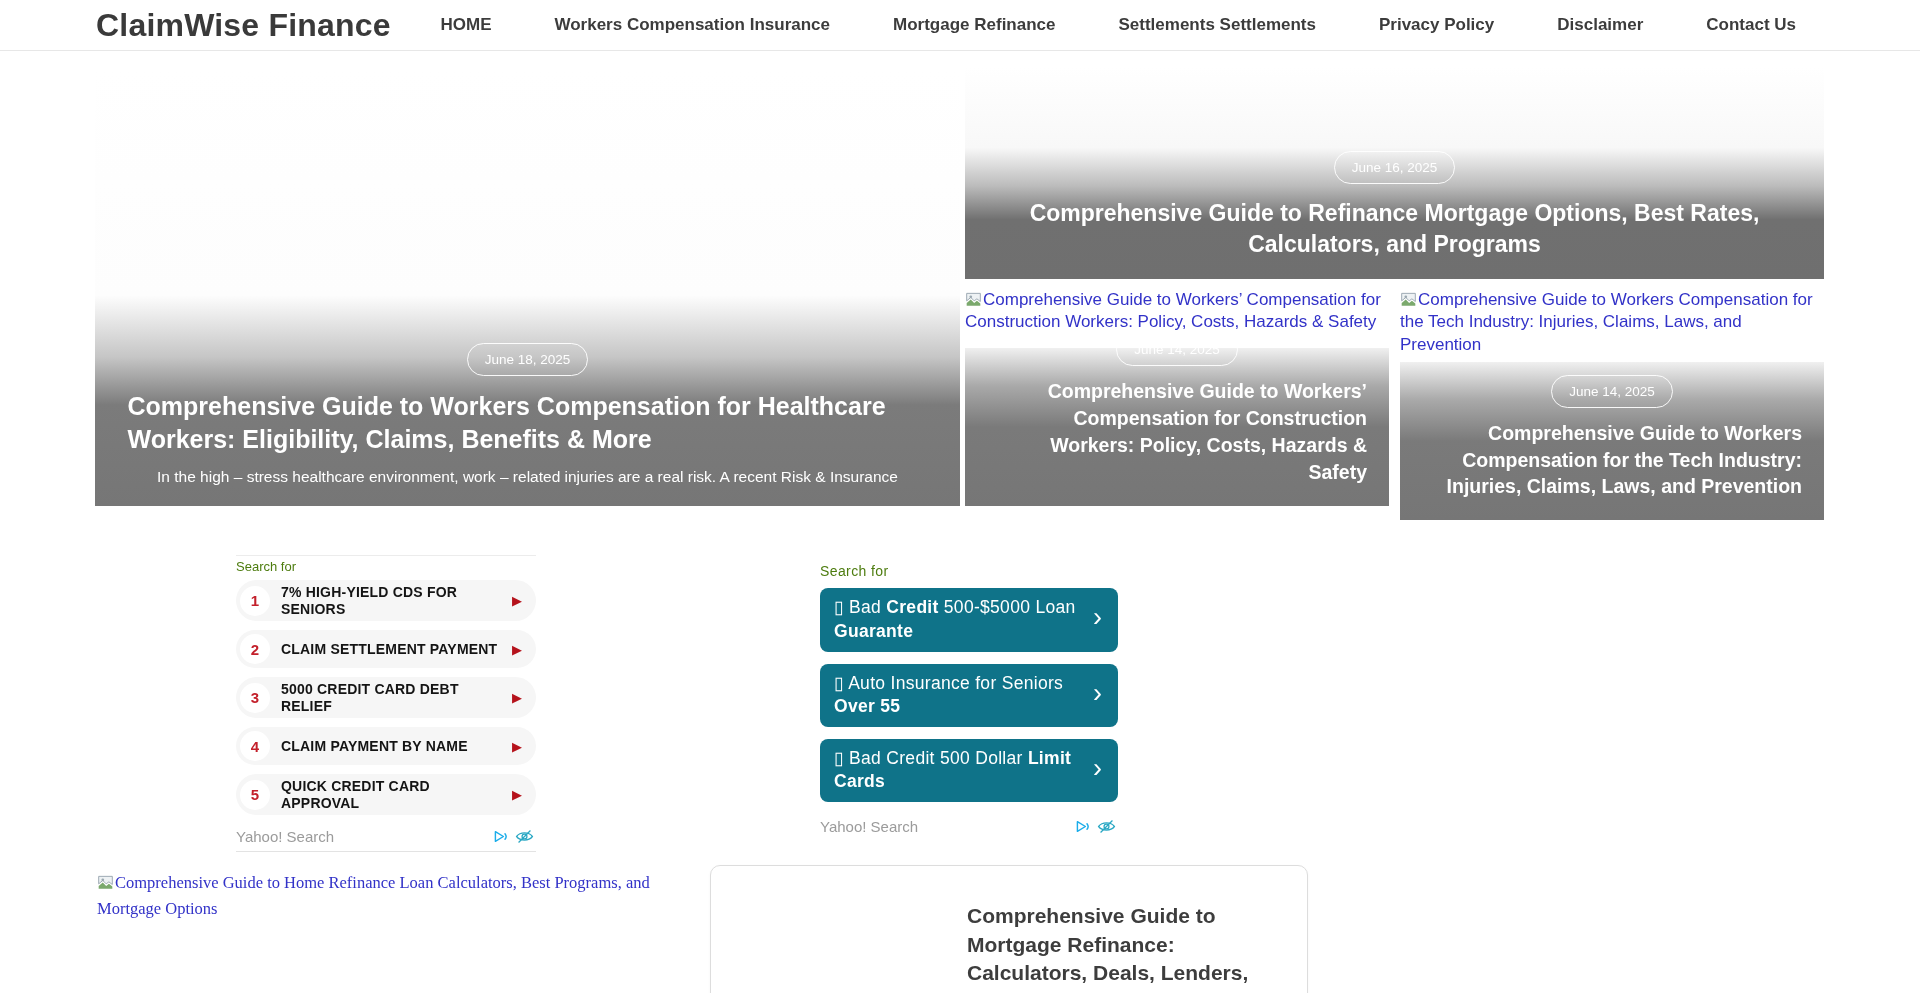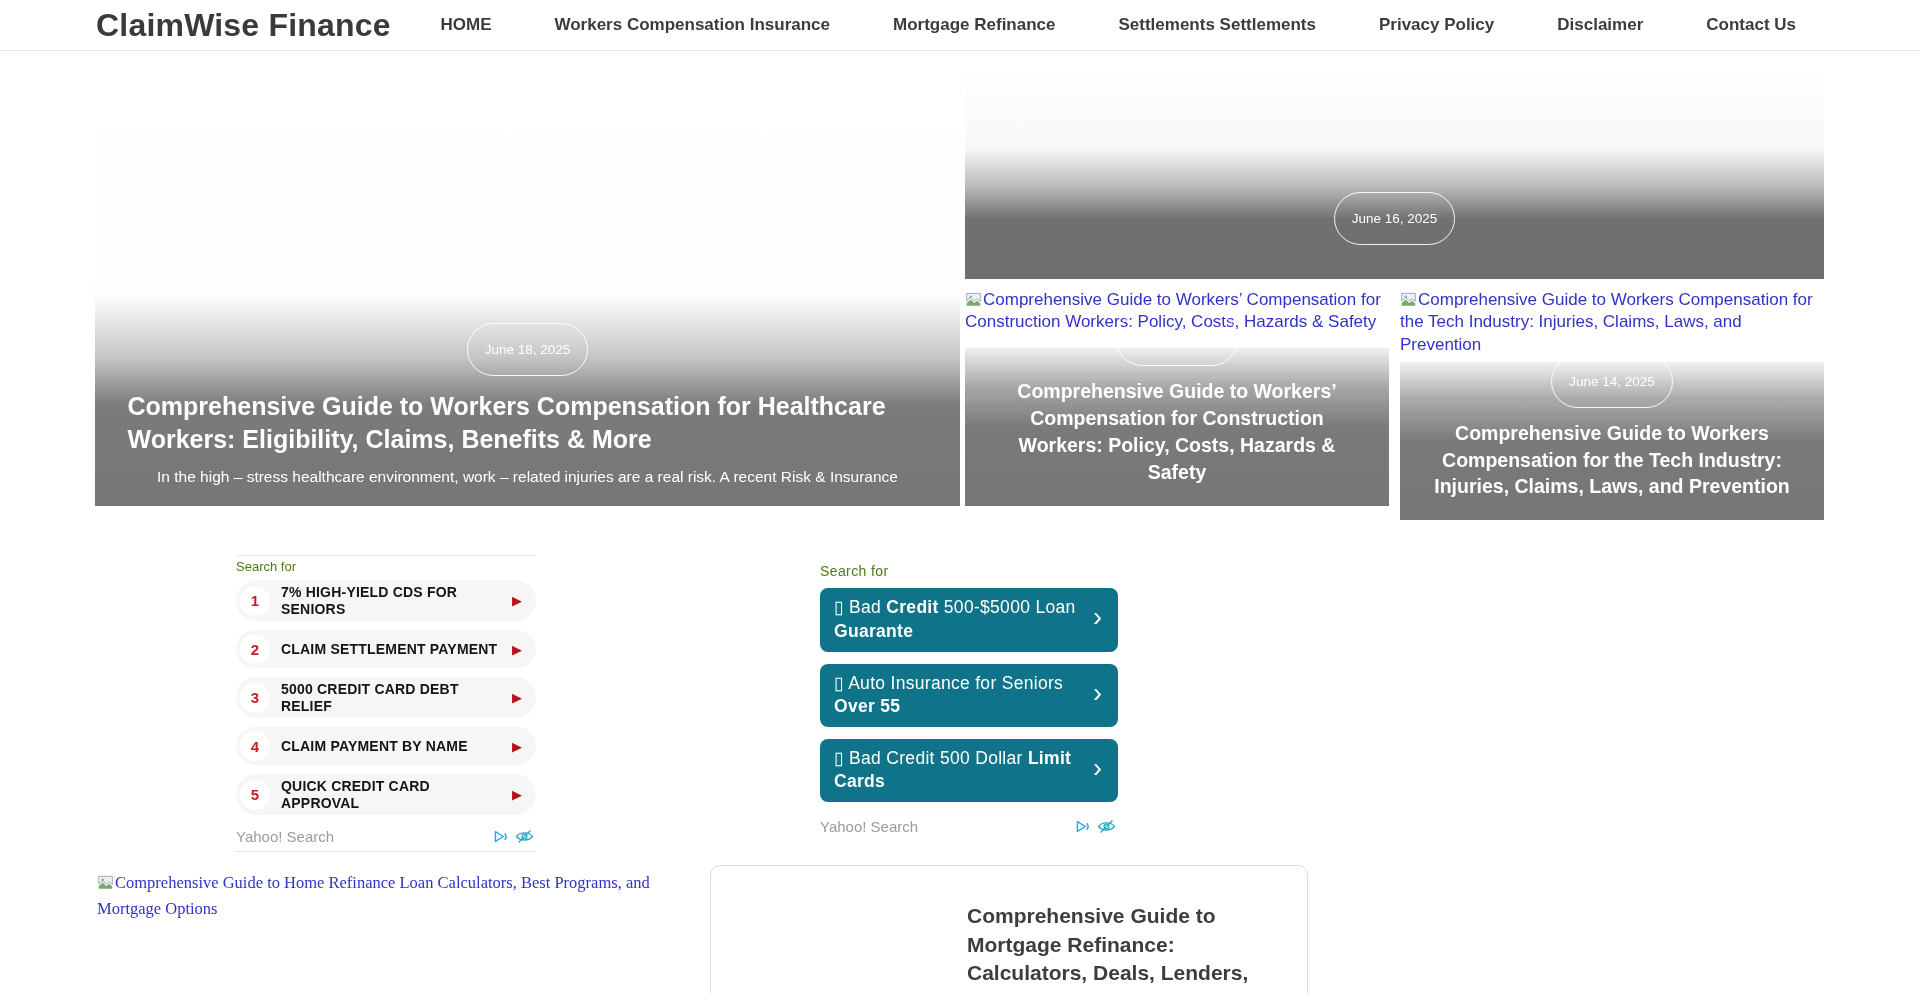--- a/index.html
+++ b/index.html
@@ -13,36 +13,36 @@
   .menu { display:flex; gap:63px; align-items:center; }
   .menu a { font-size:17px; color:#3c3c3c; text-decoration:none; white-space:nowrap; cursor:pointer;font-weight:bold; }
 
   
   .hero { margin:16px 96px 0 95px; display:grid; grid-template-columns:865px 859px; column-gap:5px; }
   .card { position:relative; overflow:hidden; cursor:pointer; }
   .feat { height:439px; display:flex; flex-direction:column; justify-content:flex-end;
     padding:0 30px 18px;
     background:linear-gradient(180deg,#ffffff 0%,#fdfdfd 52%,#c6c6c6 66%,#7b7b7b 77%,#767676 100%); }
   .badge { display:inline-block; align-self:center; border:1px solid rgba(255,255,255,.92);
-    border-radius:999px; padding:18px 17px; color:#fff; font-size:13.5px; margin-bottom:14px; }
+    border-radius:999px; padding:8px 17px; color:#fff; font-size:13.5px; margin-bottom:14px; }
   .feat-title { color:#fff; font-size:25px; font-weight:700; line-height:1.32; max-width:800px;
     margin:0 auto 10px; }
   .feat-excerpt { color:#fff; font-size:15.5px; line-height:1.4; max-width:820px; margin:0 auto; }
 
   .right-col { display:flex; flex-direction:column; }
   .sec { height:212px; text-align:center; display:flex; flex-direction:column; justify-content:flex-end;
     padding:0 40px 20px; margin-bottom:9px;
     background:linear-gradient(180deg,#ffffff 0%,#f8f8f8 38%,#bcbcbc 56%,#707070 72%,#6f6f6f 100%); }
   .sec-title { color:#fff; font-size:23px; font-weight:700; line-height:1.32; }
 
   .mini-row { display:grid; grid-template-columns:424px 424px; column-gap:11px; }
   .mini { display:flex; flex-direction:column; cursor:pointer; }
   .alt-block { min-height:60px; padding:1px 2px 6px 0; font-size:17px; line-height:1.32; color:#3232c8; }
   .alt-block svg { vertical-align:-2px; margin-right:1px; }
-  .grad-block { height:158px; text-align:center; display:flex; flex-direction:column; justify-content:flex-end;
+  .grad-block { height:158px; text-align:right; display:flex; flex-direction:column; justify-content:flex-end;
     padding:0 22px 20px;
     background:linear-gradient(180deg,#f0f0f0 0%,#a9a9a9 24%,#7a7a7a 50%,#767676 100%); }
   .mini-title { color:#fff; font-size:19.5px; font-weight:700; line-height:1.38; }
   .grad-block .badge { margin-bottom:12px; }
 
   
   .ads { position:relative; height:262px; margin-top:35px; }
   .ad { position:absolute; top:0; }
   .ad-left { left:236px; width:300px; }
   .ad-right { left:820px; width:298px; top:5px; }
@@ -100,20 +100,21 @@
 
   <div class="card feat">
     <span class="badge">June 18, 2025</span>
     <div class="feat-title">Comprehensive Guide to Workers Compensation for Healthcare Workers: Eligibility, Claims, Benefits &amp; More</div>
     <div class="feat-excerpt">In the high – stress healthcare environment, work – related injuries are a real risk. A recent Risk &amp; Insurance</div>
   </div>
 
   <div class="right-col">
     <div class="card sec">
       <span class="badge">June 16, 2025</span>
+      <div class="sec-title">Comprehensive Guide to Refinance Mortgage Options, Best Rates, Calculators, and Programs</div>
     </div>
 
     <div class="mini-row">
 
       <div class="mini">
         <div class="alt-block"><svg width="17" height="15" viewBox="0 0 24 22">
               <path d="M2 2h20v12l-5-4-4 3-5-5-6 5z" fill="#eef2f4" stroke="#9aa7b0" stroke-width="1.4"></path>
               <circle cx="8" cy="7" r="2" fill="#9aa7b0"></circle>
               <path d="M2 16l6-5 5 5 4-3 5 4v3H2z" fill="#7ba96d"></path>
             </svg><span>Comprehensive Guide to Workers’ Compensation for Construction Workers: Policy, Costs, Hazards &amp; Safety</span></div>

